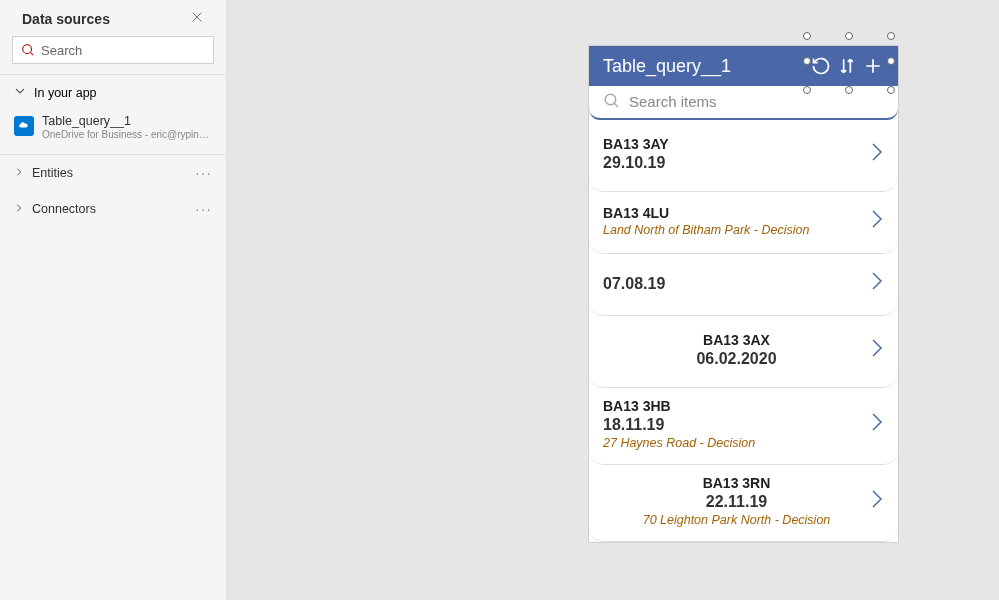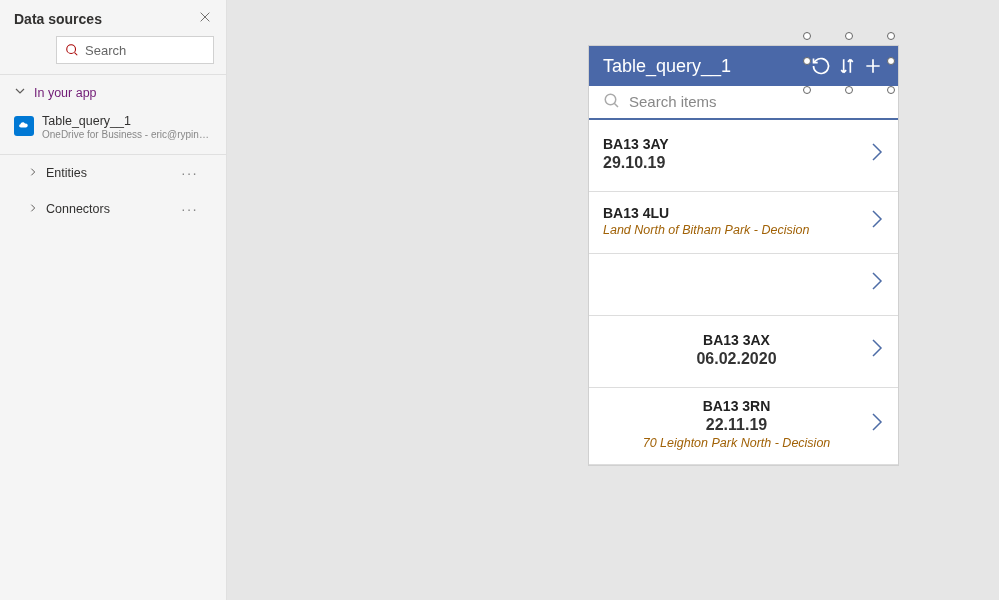--- a/index.html
+++ b/index.html
@@ -15,35 +15,35 @@
     
     .left-panel {
       width: 227px;
       height: 600px;
       background: #f5f5f5;
       border-right: 1px solid #e0e0e0;
       display: flex;
       flex-direction: column;
     }
     .panel-header {
-      padding: 10px 14px 8px;
+      padding: 10px 22px 8px;
       display: flex;
       justify-content: space-between;
       align-items: center;
       gap: 40px;
     }
     .panel-title {
       font-size: 14px;
       font-weight: 600;
       color: #323130;
     }
     .close-icon { cursor: pointer; color: #605e5c; }
     .close-icon svg { width: 14px; height: 14px; }
     
-    .search-row { padding: 0 12px 10px; margin-left: 44px; }
+    .search-row { padding: 0 12px 10px; }
     .search-box {
       background: #fff;
       border: 1px solid #d1d1d1;
       display: flex;
       align-items: center;
       padding: 3px 8px;
       height: 28px;
     }
     .search-box svg { width: 14px; height: 14px; color: #a80000; flex-shrink:0;}
     .search-input {
@@ -56,21 +56,21 @@
     }
     .search-input::placeholder { color: #666; }
     
     .section-divider { border-top: 1px solid #e0e0e0; }
     
     .section-header {
       display: flex;
       align-items: center;
       padding: 10px 14px;
       font-size: 12.5px;
-      color: #701a75;
+      color: #000000;
       cursor: pointer;
     }
     .section-header .chev { margin-right: 8px; color: #605e5c;}
     .section-header .chev svg { width: 12px; height: 12px;}
     
     .ds-item {
       display: flex;
       align-items: flex-start;
       padding: 4px 14px 8px;
       cursor: pointer;
@@ -87,21 +87,21 @@
       margin-top: 2px;
     }
     .ds-icon svg { width: 12px; height: 12px; color: #fff;}
     .ds-text { overflow: hidden; }
     .ds-name { font-size: 12.5px; color: #323130; line-height: 1.2;}
     .ds-sub { font-size: 10px; color: #888; white-space: nowrap; overflow: hidden; text-overflow: ellipsis;}
     
     .category-row {
       display: flex;
       align-items: center;
-      padding: 10px 28px;
+      padding: 10px 14px;
       font-size: 12.5px;
       color: #323130;
       cursor: pointer;
       justify-content: space-between;
     }
     .category-left { display: flex; align-items: center; }
     .category-row .chev { margin-right: 8px; color: #605e5c;}
     .category-row .chev svg { width: 10px; height: 10px;}
     .more-dots { color: #888; font-size: 14px; letter-spacing: 1px;}
     
@@ -138,30 +138,32 @@
     .hb-title { flex: 1; font-size: 18px; font-weight: 400;}
     .hb-icon { width: 26px; display:flex; justify-content:center; cursor: pointer;}
     .hb-icon svg { width: 20px; height: 20px; color:#fff; stroke:#fff;}
     
     .search-items {
       display: flex;
       align-items: center;
       padding: 6px 14px 8px;
       border-bottom: 2px solid #4d6ca6;
       color: #888;
+      border-radius: 11px;
     }
     .search-items svg { width: 18px; height: 18px; color:#aaa; margin-right: 8px;}
     .search-items-text { font-size: 15px; }
     
     .list-item {
       padding: 10px 14px 14px;
       border-bottom: 1px solid #ddd;
       display: flex;
       align-items: center;
       background:#fff;
+      border-radius:15px;
     }
     .li-body { flex: 1; }
     .li-title { font-size: 14px; font-weight: 600; color: #222;}
     .li-date { font-size: 16px; color: #333; margin-top: 2px; font-weight: bold;}
     .li-desc { font-size: 12.5px; color: #a16207; margin-top: 2px; font-style: italic;}
     .li-chev { color: #4d6ca6; }
     .li-chev svg { width: 14px; height: 20px;}
     
     
     .sel-handles {
@@ -299,32 +301,45 @@
       <div class="li-desc">Land North of Bitham Park - Decision</div>
     </div>
     <div class="li-chev">
       <svg viewBox="0 0 12 20" fill="none" stroke="currentColor" stroke-width="1.5">
               <path d="M2 2 L10 10 L2 18"></path>
             </svg>
     </div>
         </div>
         <div class="list-item" style="min-height: 62px;">
     <div class="li-body">
+      <div class="li-date">07.08.19</div>
     </div>
     <div class="li-chev">
       <svg viewBox="0 0 12 20" fill="none" stroke="currentColor" stroke-width="1.5">
               <path d="M2 2 L10 10 L2 18"></path>
             </svg>
     </div>
         </div>
         <div class="list-item" style="min-height: 72px; text-align: center;">
     <div class="li-body">
       <div class="li-title">BA13 3AX</div>
       <div class="li-date">06.02.2020</div>
 
+    </div>
+    <div class="li-chev">
+      <svg viewBox="0 0 12 20" fill="none" stroke="currentColor" stroke-width="1.5">
+              <path d="M2 2 L10 10 L2 18"></path>
+            </svg>
+    </div>
+        </div>
+        <div class="list-item" style="min-height: 62px;">
+    <div class="li-body">
+      <div class="li-title">BA13 3HB</div>
+      <div class="li-date">18.11.19</div>
+      <div class="li-desc">27 Haynes Road - Decision</div>
     </div>
     <div class="li-chev">
       <svg viewBox="0 0 12 20" fill="none" stroke="currentColor" stroke-width="1.5">
               <path d="M2 2 L10 10 L2 18"></path>
             </svg>
     </div>
         </div>
         <div class="list-item" style="min-height: 62px; text-align: center;">
     <div class="li-body">
       <div class="li-title">BA13 3RN</div>

